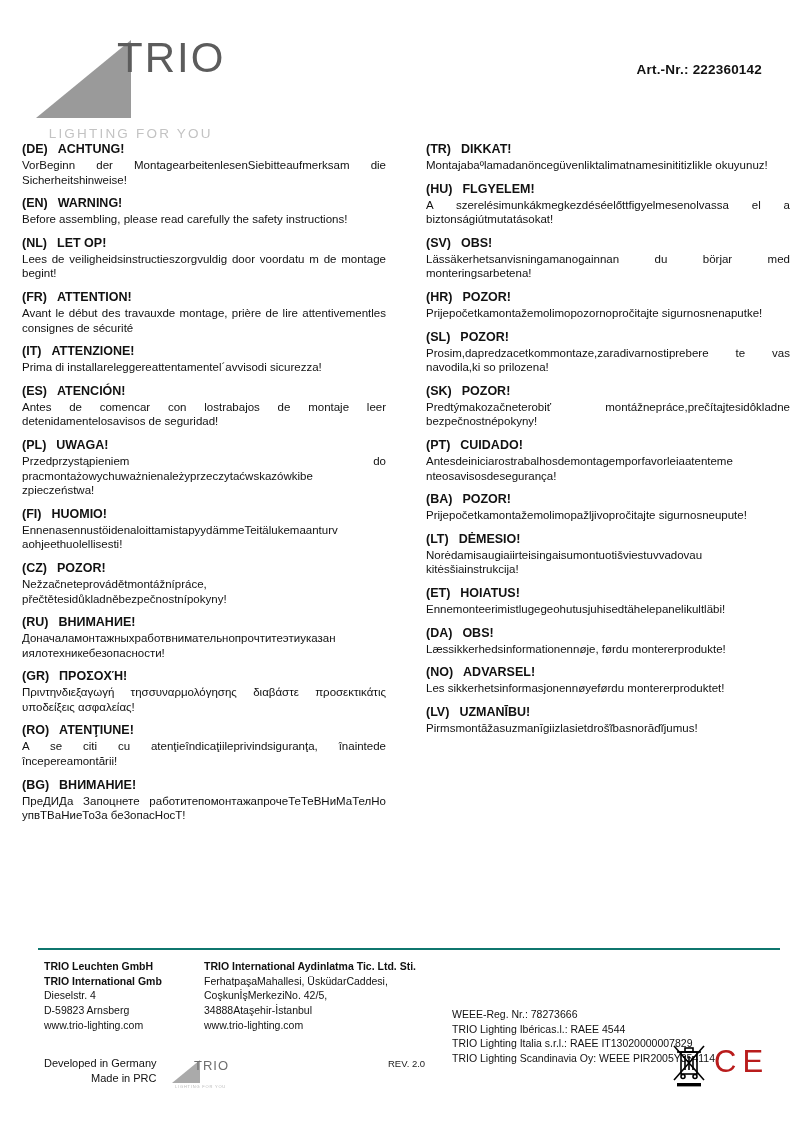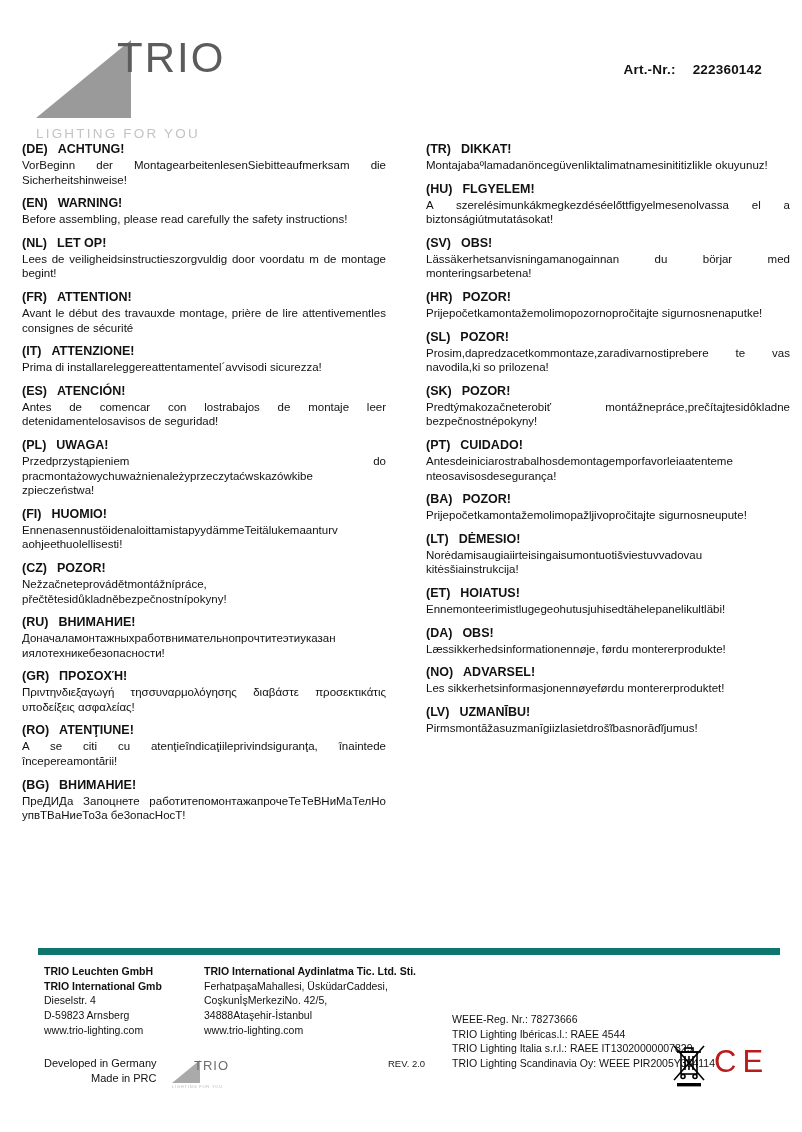--- a/index.html
+++ b/index.html
@@ -9,48 +9,48 @@
     margin:0 auto;
     background:#ffffff;
     font-family:"Liberation Sans", sans-serif;
     color:#111;
     overflow:hidden;
   }
   
   .artnr{
     position:absolute;top:62px;right:40px;
     font-size:13.5px;font-weight:bold;letter-spacing:.2px;
-    display:flex;gap:17px;
+    display:flex;gap:4px;
   }
   .logo{position:absolute;left:36px;top:40px;}
   .logo-row{display:flex;}
   .logo-text{
     font-size:42px;line-height:.85;color:#5c5c5c;
     letter-spacing:2px;margin-left:-14px;font-weight:400;
   }
   .logo-sub{
-    margin-top:8px;color:#c3c3c3;font-size:13.5px;letter-spacing:2.2px;white-space:nowrap;
+    margin-top:8px;color:#c3c3c3;font-size:13.5px;letter-spacing:2.2px;white-space:nowrap;text-align:center;
   }
   
   .columns{
     position:absolute;top:142px;left:22px;right:12px;
     display:flex;gap:40px;
   }
   .col{flex:1;min-width:0;}
   .warning{margin-bottom:9px;}
   .w-head{font-size:12.5px;font-weight:bold;margin-bottom:2px;}
   .w-code{margin-right:10px;}
   .w-text{
     font-size:11.5px;line-height:1.27;text-align:justify;
     overflow-wrap:break-word;word-wrap:break-word;
   }
   
   .footer{
     position:absolute;top:948px;left:38px;right:22px;
-    border-top:7px solid #0f766e;
+    border-top:2px solid #0f766e;
     padding-top:9px;
     display:flex;
     font-size:10.5px;line-height:1.4;
   }
   .f-col1{width:160px;margin-left:6px;}
   .f-col2{width:248px;}
   .f-col3{flex:1;margin-top:48px;}
   #footer-col1 .footer-line:nth-child(-n+2){font-weight:bold;}
   #footer-col2 .footer-line:first-child{font-weight:bold;white-space:nowrap;}
   

